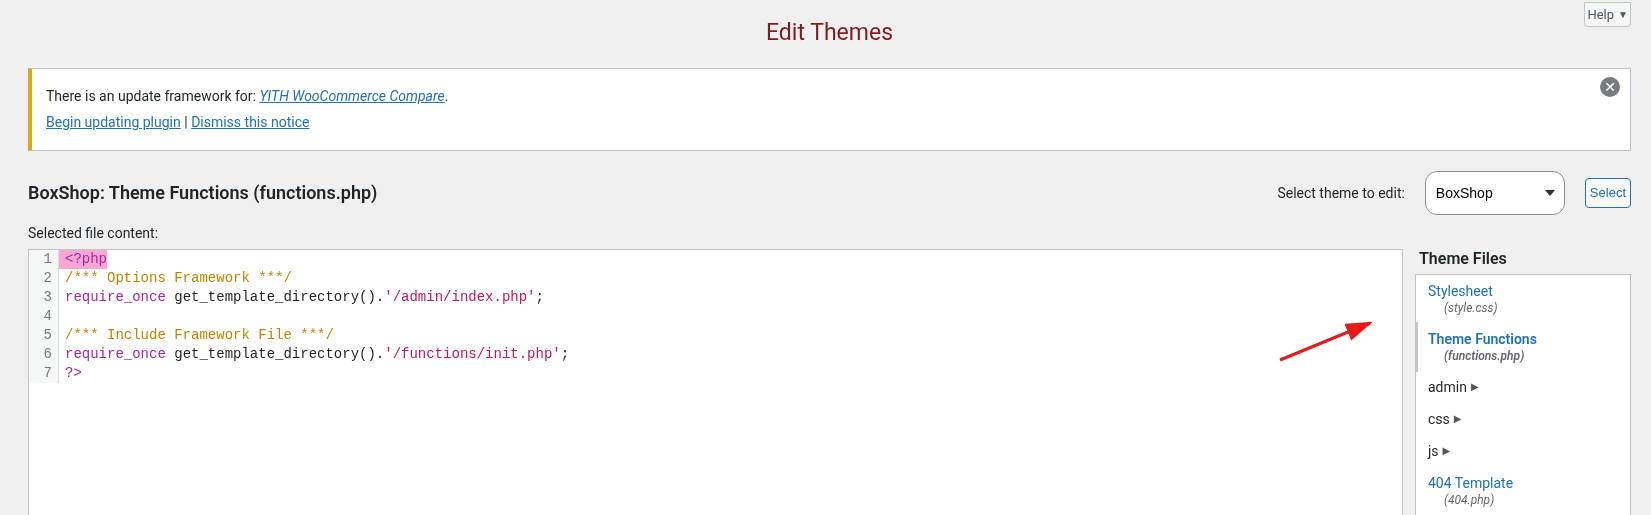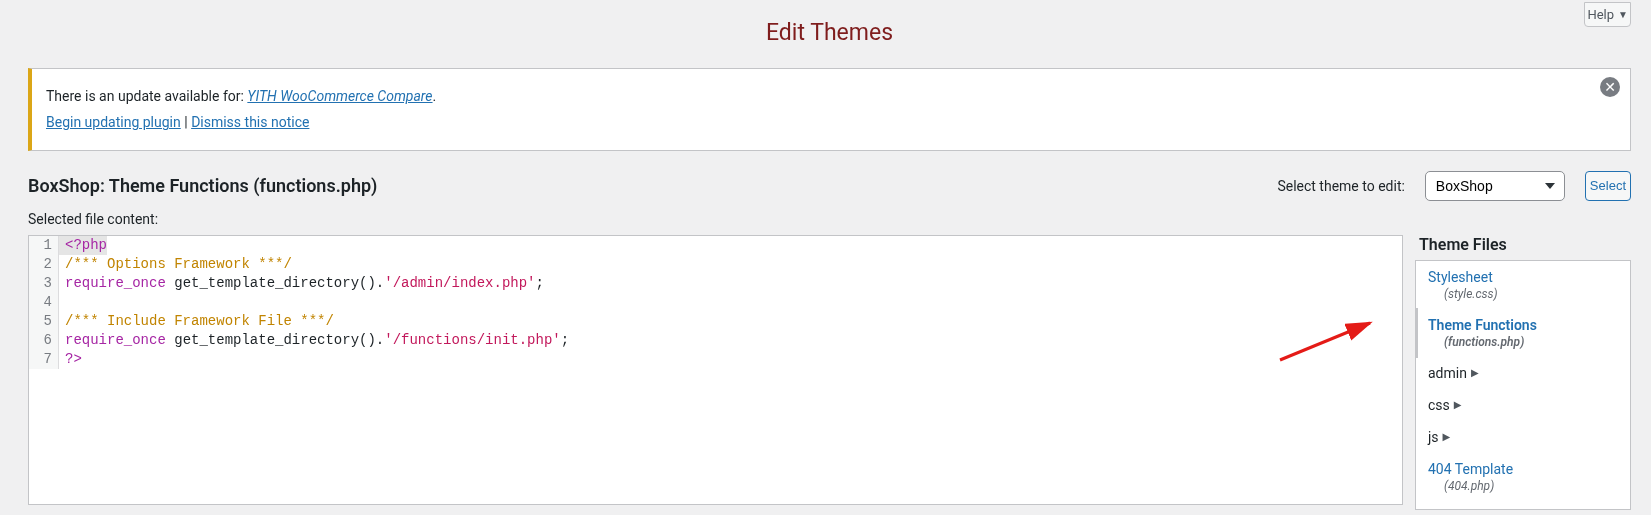--- a/index.html
+++ b/index.html
@@ -80,23 +80,23 @@
   }
   .theme-select-group {
     display: flex;
     align-items: center;
     gap: 20px;
     font-size: 14px;
   }
   .theme-select-group label { color:#1d2327; }
   .theme-select {
     border: 1px solid #8c8f94;
-    border-radius: 5px;
+    border-radius: 12px;
     padding: 0 28px 0 10px;
-    height: 30px;
+    height: 44px;
     font-size: 14px;
     background: #fff;
     min-width: 140px;
     appearance: none;
     position: relative;
   }
   .select-wrap { position: relative; display:inline-block;}
   .select-wrap::after{
     content:"";
     position:absolute;
@@ -147,21 +147,21 @@
     padding-right: 6px;
     color: #787c82;
     background: #f6f7f7;
     border-right: 1px solid #dcdcde;
     user-select:none;
   }
   .line {
     padding-left: 6px;
     white-space: pre;
   }
-  .line.active { background:#e5e5e5; }
+  .line.active { background:#f9a8d4; }
   .tok-kw { color:#a626a4; }
   .tok-cmt { color:#c18401; }
   .tok-fn { color:#1d2327; }
   .tok-str2 { color:#c2185b; }
   
   .sidebar {
     width: 216px;
     margin-left: 12px;
   }
   .sidebar h3 {
@@ -223,21 +223,21 @@
   <span>Help</span>
   <span class="tri">▼</span>
 </div>
 
 <div class="wrap">
   <h1 class="page-title">Edit Themes</h1>
 
   <div class="notice">
     <div class="dismiss">✕</div>
     <p>
-      <span>There is an update available for: </span><a href="#" class="italic">YITH WooCommerce Compare</a><span>.</span>
+      <span>There is an update framework for: </span><a href="#" class="italic">YITH WooCommerce Compare</a><span>.</span>
     </p>
     <p>
       <a href="#">Begin updating plugin</a><span class="sep"> | </span><a href="#">Dismiss this notice</a>
     </p>
   </div>
 
   <div class="subhead-row">
     <h2>BoxShop: Theme Functions (functions.php)</h2>
     <div class="theme-select-group">
       <label>Select theme to edit:</label>

